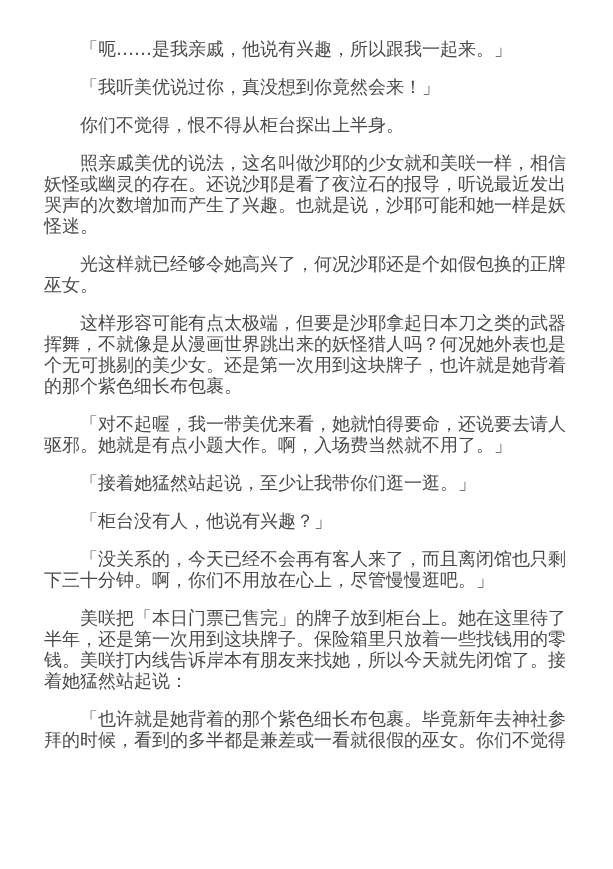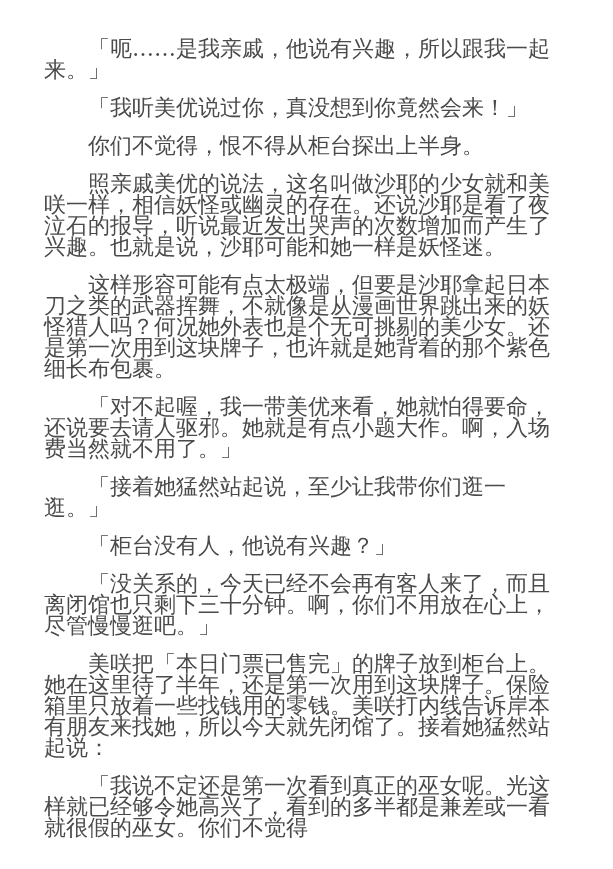--- a/index.html
+++ b/index.html
@@ -15,38 +15,39 @@
   .page {
     box-sizing: border-box;
     width: 613px;
     height: 869px;
     padding: 38px 42px 0 44px;
     background: #ffffff;
   }
   .page p {
     margin: 0 0 17px 0;
     font-family: "DejaVu Serif", "Liberation Serif", serif;
-    font-size: 22px;
+    font-size: 18px;
     line-height: 21px;
     letter-spacing: 0;
     color: #4a4a4a;
     text-align: left;
     text-indent: 2em;
     word-break: normal;
     line-break: strict;
   }
 </style>
 </head>
 <body>
 
 <div class="page">
   <p>「呃……是我亲戚，他说有兴趣，所以跟我一起来。」</p>
   <p>「我听美优说过你，真没想到你竟然会来！」</p>
   <p>你们不觉得，恨不得从柜台探出上半身。</p>
   <p>照亲戚美优的说法，这名叫做沙耶的少女就和美咲一样，相信妖怪或幽灵的存在。还说沙耶是看了夜泣石的报导，听说最近发出哭声的次数增加而产生了兴趣。也就是说，沙耶可能和她一样是妖怪迷。</p>
+  <p>光这样就已经够令她高兴了，何况沙耶还是个如假包换的正牌巫女。</p>
   <p>这样形容可能有点太极端，但要是沙耶拿起日本刀之类的武器挥舞，不就像是从漫画世界跳出来的妖怪猎人吗？何况她外表也是个无可挑剔的美少女。还是第一次用到这块牌子，也许就是她背着的那个紫色细长布包裹。</p>
   <p>「对不起喔，我一带美优来看，她就怕得要命，还说要去请人驱邪。她就是有点小题大作。啊，入场费当然就不用了。」</p>
   <p>「接着她猛然站起说，至少让我带你们逛一逛。」</p>
   <p>「柜台没有人，他说有兴趣？」</p>
   <p>「没关系的，今天已经不会再有客人来了，而且离闭馆也只剩下三十分钟。啊，你们不用放在心上，尽管慢慢逛吧。」</p>
   <p>美咲把「本日门票已售完」的牌子放到柜台上。她在这里待了半年，还是第一次用到这块牌子。保险箱里只放着一些找钱用的零钱。美咲打内线告诉岸本有朋友来找她，所以今天就先闭馆了。接着她猛然站起说：</p>
-  <p>「我说不定还是第一次看到真正的巫女呢。光这样就已经够令她高兴了，看到的多半都是兼差或一看就很假的巫女。你们不觉得</p>
+  <p>「也许就是她背着的那个紫色细长布包裹。毕竟新年去神社参拜的时候，看到的多半都是兼差或一看就很假的巫女。你们不觉得</p>
 </div>
 
 </body></html>

